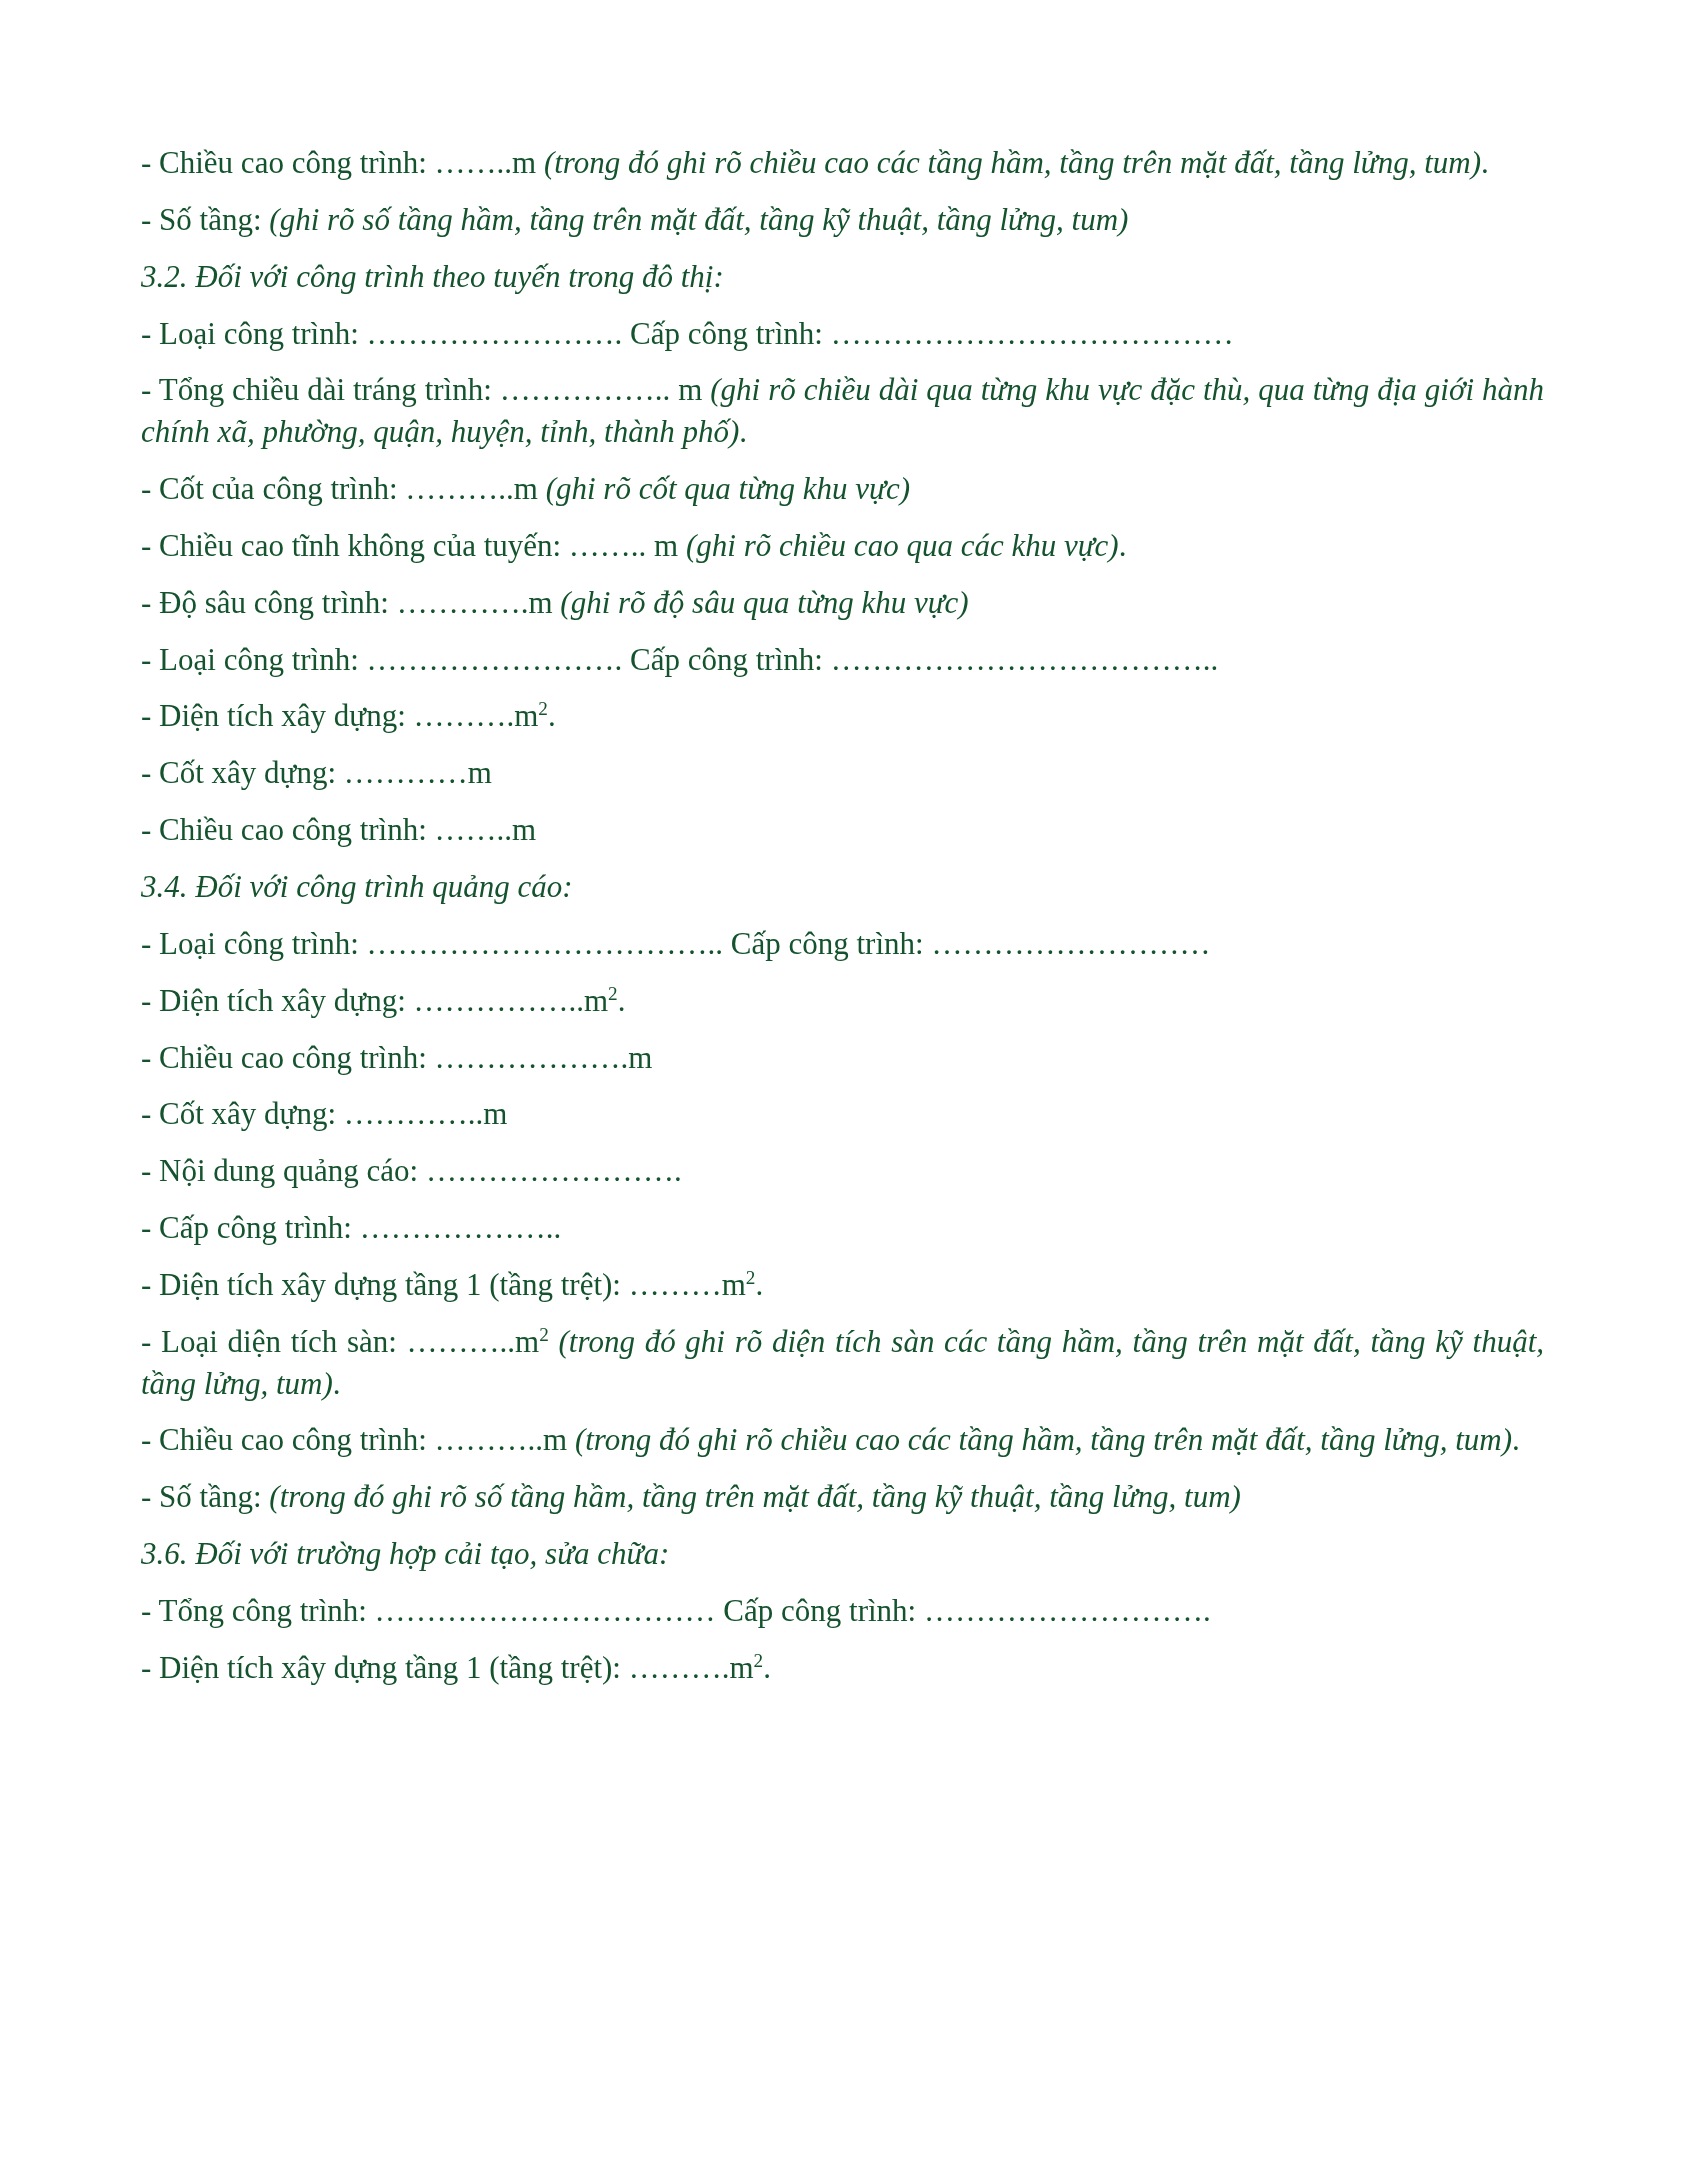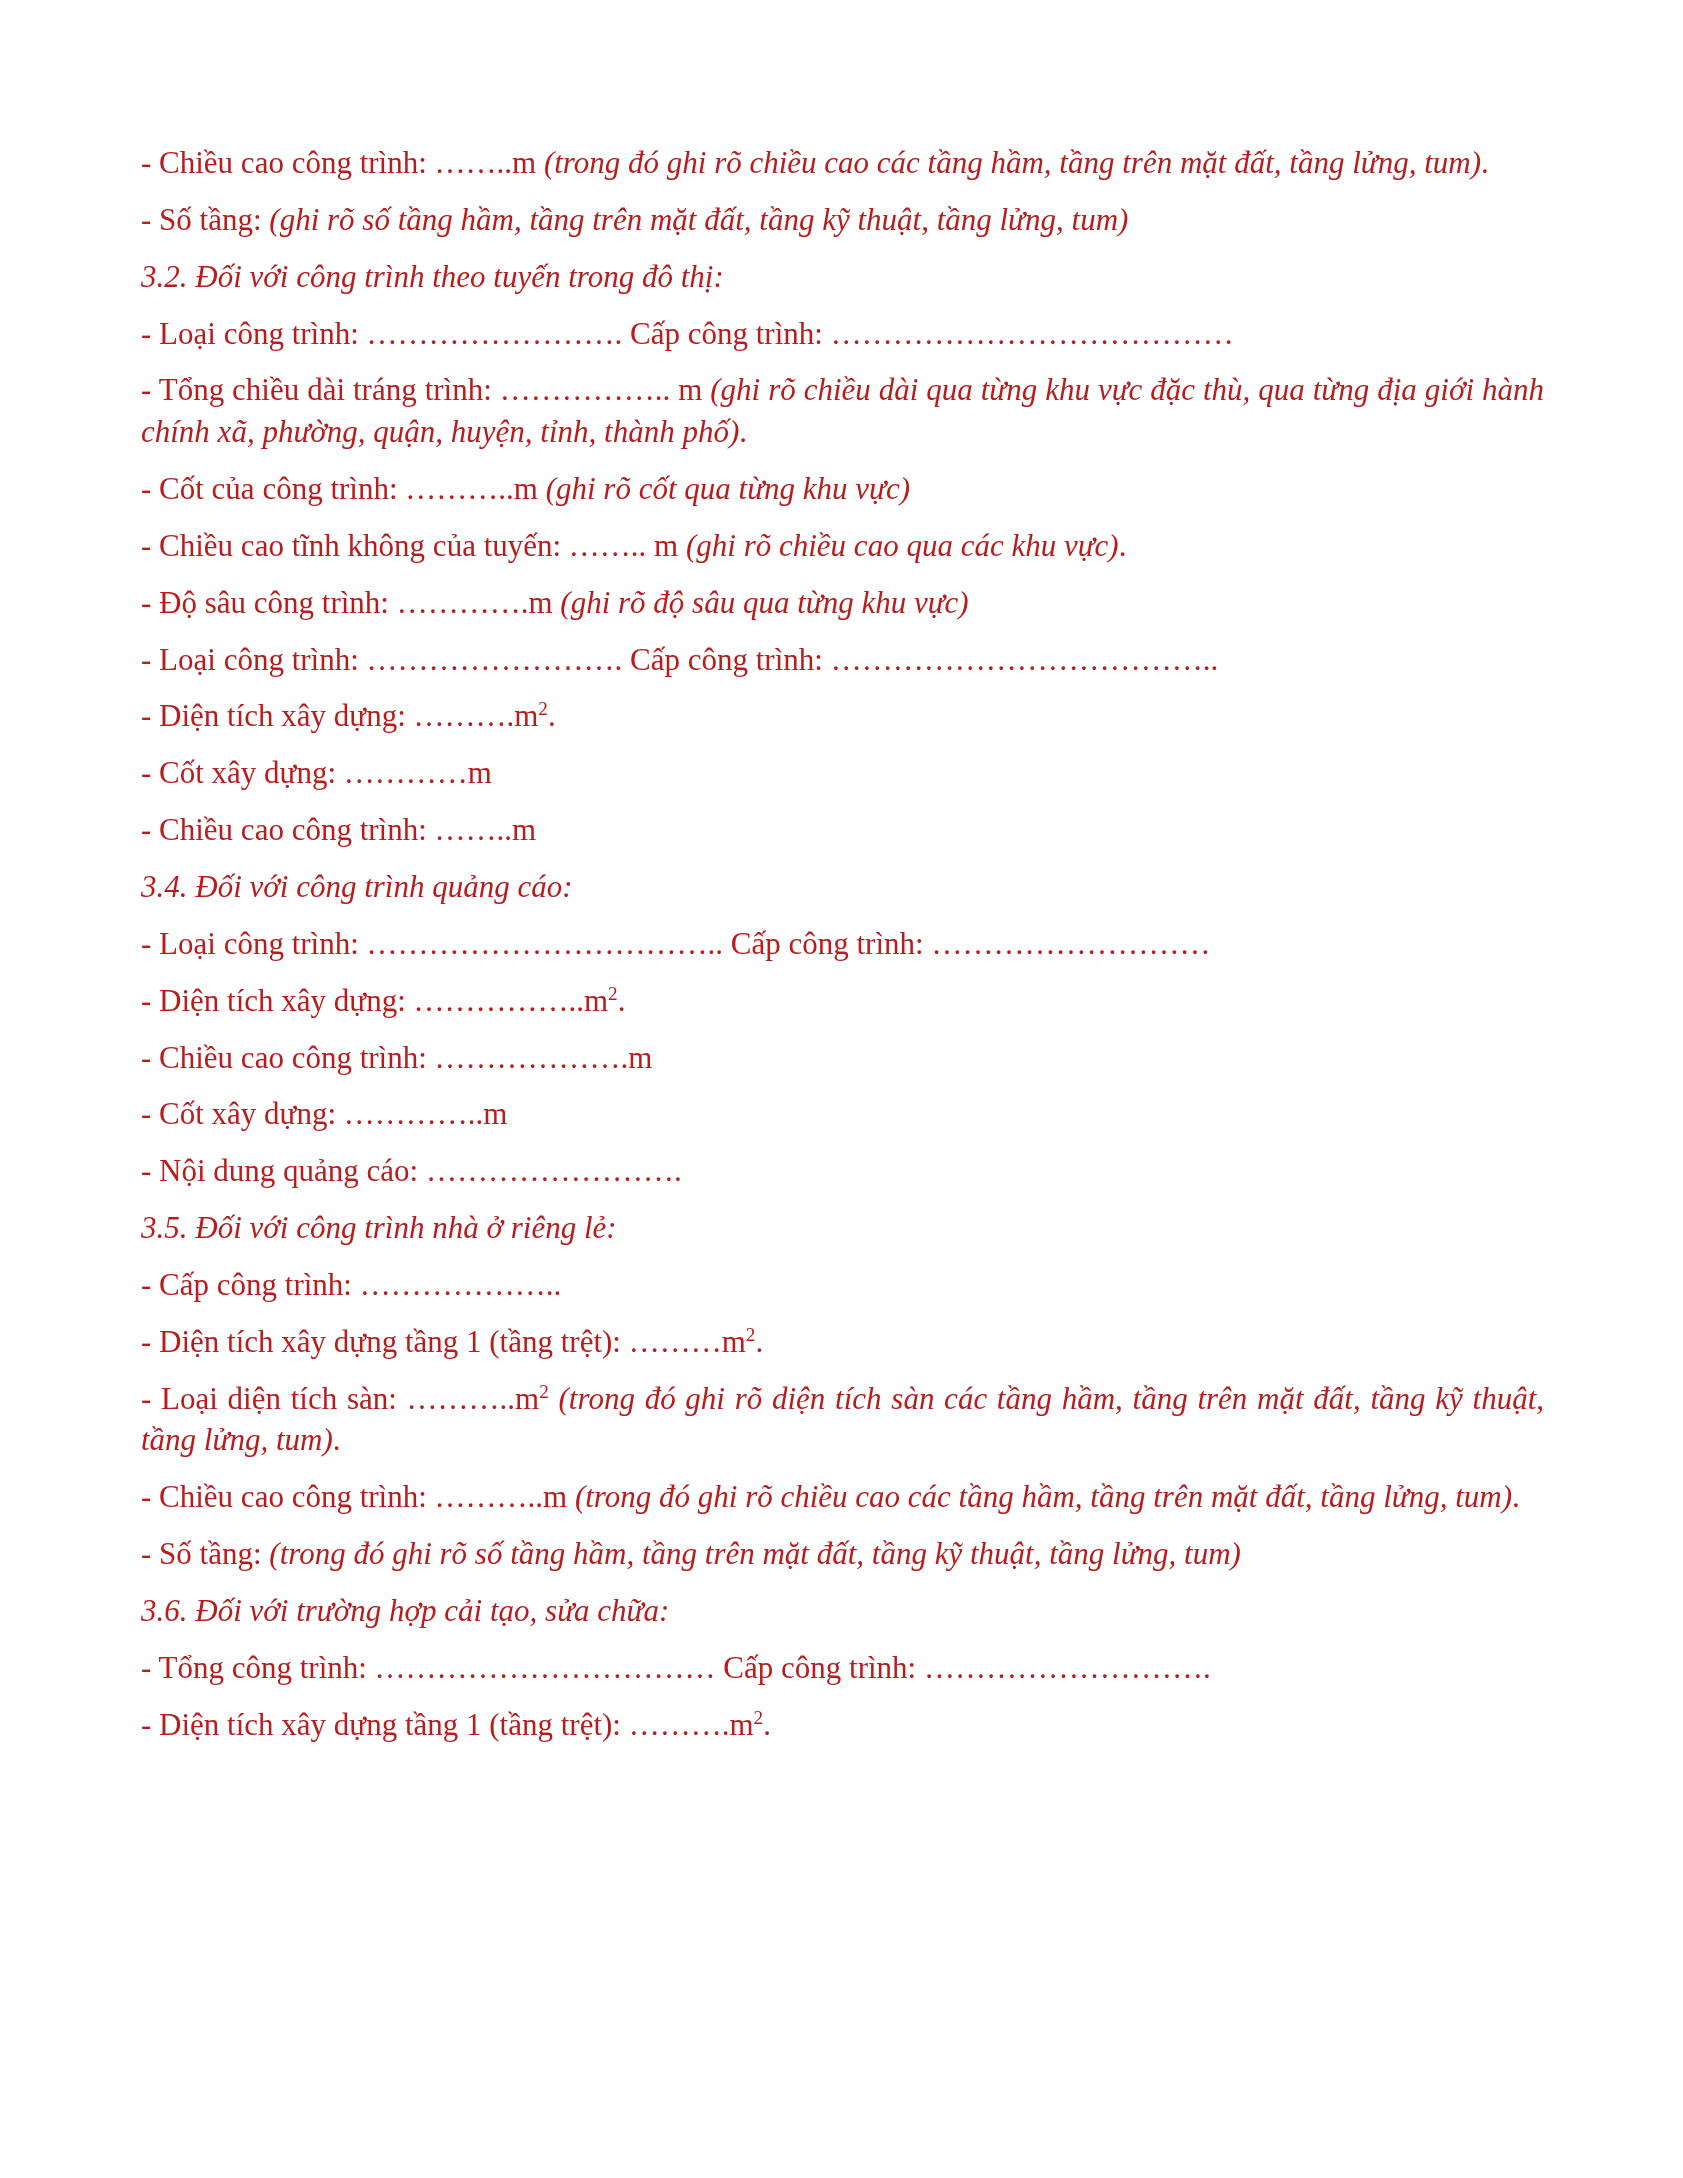--- a/index.html
+++ b/index.html
@@ -8,21 +8,21 @@
     background: #ffffff;
   }
   .page {
     width: 1683px;
     min-height: 2178px;
     box-sizing: border-box;
     background: #ffffff;
     padding: 142px 139px 79px 141px;
     font-family: "Liberation Serif", "DejaVu Serif", serif;
     font-size: 31px;
-    color: #b91c1c;
+    color: #14532d;
     line-height: 1.35;
   }
   .doc-body p {
     margin: 0 0 15px 0;
     text-align: justify;
   }
   .doc-body p.heading {
     font-weight: normal;
     font-style: italic;
     text-align: left;
@@ -52,21 +52,20 @@
       <p class="item"><span>- Loại công trình: ……………………. Cấp công trình: ………………………………..</span></p>
       <p class="item"><span>- Diện tích xây dựng: ……….m</span><span class="sup">2</span><span>.</span></p>
       <p class="item"><span>- Cốt xây dựng: …………m</span></p>
       <p class="item"><span>- Chiều cao công trình: ……..m</span></p>
       <p class="heading"><span>3.4. Đối với công trình quảng cáo:</span></p>
       <p class="item"><span>- Loại công trình: …………………………….. Cấp công trình: ………………………</span></p>
       <p class="item"><span>- Diện tích xây dựng: ……………..m</span><span class="sup">2</span><span>.</span></p>
       <p class="item"><span>- Chiều cao công trình: ……………….m</span></p>
       <p class="item"><span>- Cốt xây dựng: …………..m</span></p>
       <p class="item"><span>- Nội dung quảng cáo: …………………….</span></p>
-      <p class="heading"><span>3.5. Đối với công trình nhà ở riêng lẻ:</span></p>
       <p class="item"><span>- Cấp công trình: ………………..</span></p>
       <p class="item"><span>- Diện tích xây dựng tầng 1 (tầng trệt): ………m</span><span class="sup">2</span><span>.</span></p>
       <p class="item"><span>- Loại diện tích sàn: ………..m</span><span class="sup">2</span><span> </span><span class="it">(trong đó ghi rõ diện tích sàn các tầng hầm, tầng trên mặt đất, tầng kỹ thuật, tầng lửng, tum)</span><span>.</span></p>
       <p class="item"><span>- Chiều cao công trình: ………..m </span><span class="it">(trong đó ghi rõ chiều cao các tầng hầm, tầng trên mặt đất, tầng lửng, tum)</span><span>.</span></p>
       <p class="item"><span>- Số tầng: </span><span class="it">(trong đó ghi rõ số tầng hầm, tầng trên mặt đất, tầng kỹ thuật, tầng lửng, tum)</span></p>
       <p class="heading"><span>3.6. Đối với trường hợp cải tạo, sửa chữa:</span></p>
       <p class="item"><span>- Tổng công trình: …………………………… Cấp công trình: ……………………….</span></p>
       <p class="item"><span>- Diện tích xây dựng tầng 1 (tầng trệt): ……….m</span><span class="sup">2</span><span>.</span></p>
     </div>
 </div>

